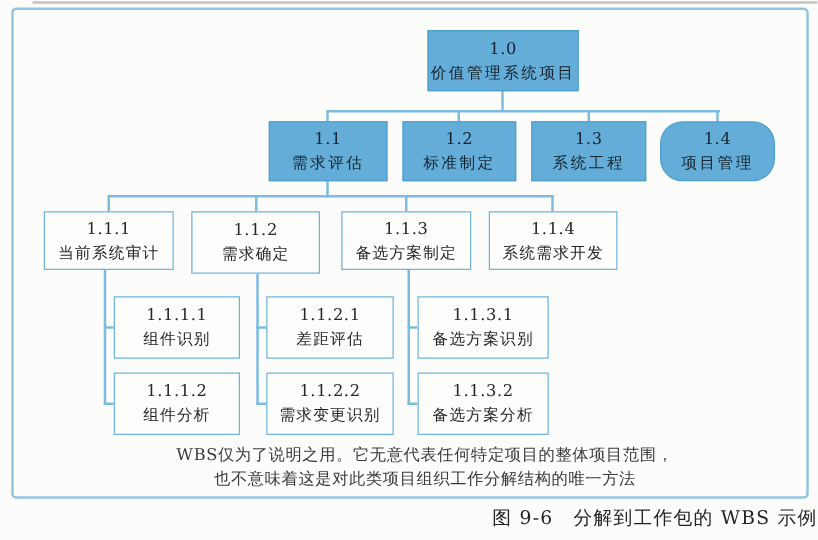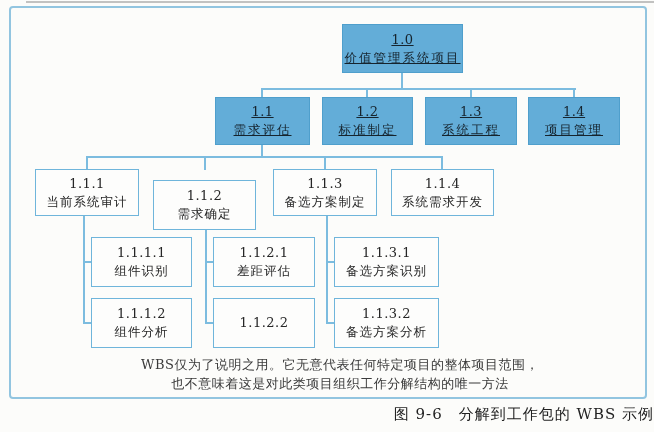--- a/index.html
+++ b/index.html
@@ -21,21 +21,21 @@
     display:flex;flex-direction:column;align-items:center;justify-content:center;
     text-align:center;line-height:1.4;
   }
   .node .code{
     font-size:13px;letter-spacing:.5px;display:block;
   }
   .node .label{
     font-size:12.5px;letter-spacing:1px;display:block;white-space:nowrap;
   }
   .node.blue{
-    background:#63add8;border:1px solid #4f9fcc;color:#16242e;text-decoration:underline;
+    background:#63add8;border:1px solid #4f9fcc;color:#16242e;
   }
   .node.blue .label{letter-spacing:2px;}
   .node.white{
     background:#fdfdfc;border:1.5px solid #6fb5db;color:#262626;
   }
   .conn{position:absolute;background:#7cbcdf;}
   .conn.h{height:2px;}
   .conn.v{width:2px;}
   .note{
     position:absolute;left:80px;top:355px;width:520px;
@@ -88,30 +88,30 @@
   <span class="label">需求评估</span>
 </div>
 <div class="node blue" style="left:322px;top:97px;width:91px;height:48px;">
   <span class="code">1.2</span>
   <span class="label">标准制定</span>
 </div>
 <div class="node blue" style="left:425px;top:97px;width:92px;height:48px;">
   <span class="code">1.3</span>
   <span class="label">系统工程</span>
 </div>
-<div class="node blue" style="left:528px;top:97px;width:92px;height:48px;">
+<div class="node blue" style="left:528px;top:97px;width:92px;height:48px;border-radius:18px;">
   <span class="code">1.4</span>
   <span class="label">项目管理</span>
 </div>
 
 <div class="node white" style="left:35px;top:169px;width:104px;height:47px;">
   <span class="code">1.1.1</span>
   <span class="label">当前系统审计</span>
 </div>
-<div class="node white" style="left:153px;top:169px;width:103px;height:50px;margin-top:11px;">
+<div class="node white" style="left:153px;top:169px;width:103px;height:50px;">
   <span class="code">1.1.2</span>
   <span class="label">需求确定</span>
 </div>
 <div class="node white" style="left:273px;top:169px;width:104px;height:47px;">
   <span class="code">1.1.3</span>
   <span class="label">备选方案制定</span>
 </div>
 <div class="node white" style="left:391px;top:169px;width:103px;height:47px;">
   <span class="code">1.1.4</span>
   <span class="label">系统需求开发</span>
@@ -129,20 +129,21 @@
   <span class="code">1.1.3.1</span>
   <span class="label">备选方案识别</span>
 </div>
 
 <div class="node white" style="left:91px;top:298px;width:101px;height:50px;">
   <span class="code">1.1.1.2</span>
   <span class="label">组件分析</span>
 </div>
 <div class="node white" style="left:213px;top:298px;width:102px;height:50px;">
   <span class="code">1.1.2.2</span>
+  <span class="label">需求变更识别</span>
 </div>
 <div class="node white" style="left:334px;top:298px;width:105px;height:50px;">
   <span class="code">1.1.3.2</span>
   <span class="label">备选方案分析</span>
 </div>
 
 <div class="note">
   <div>WBS仅为了说明之用。它无意代表任何特定项目的整体项目范围，</div>
   <div>也不意味着这是对此类项目组织工作分解结构的唯一方法</div>
 </div>

